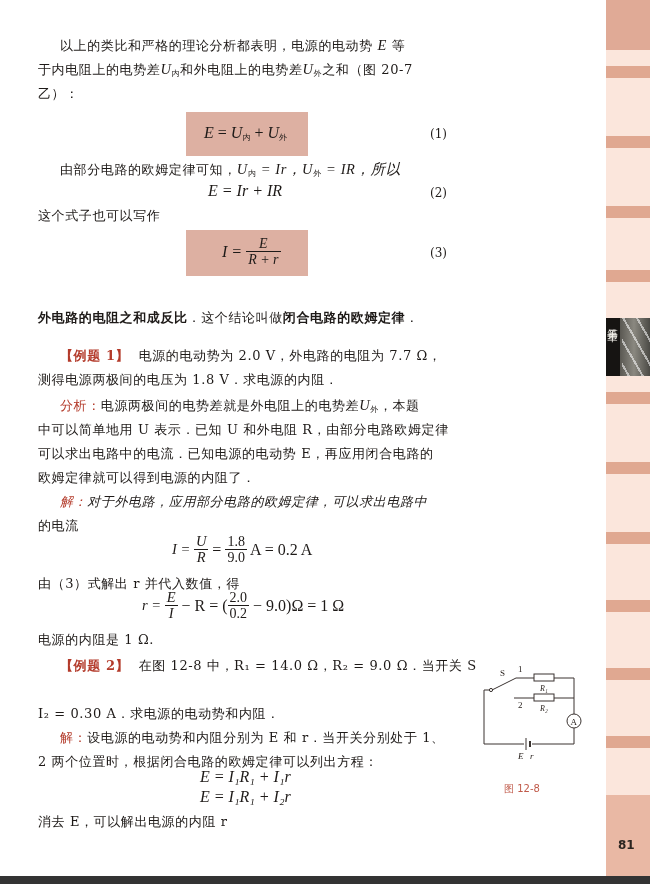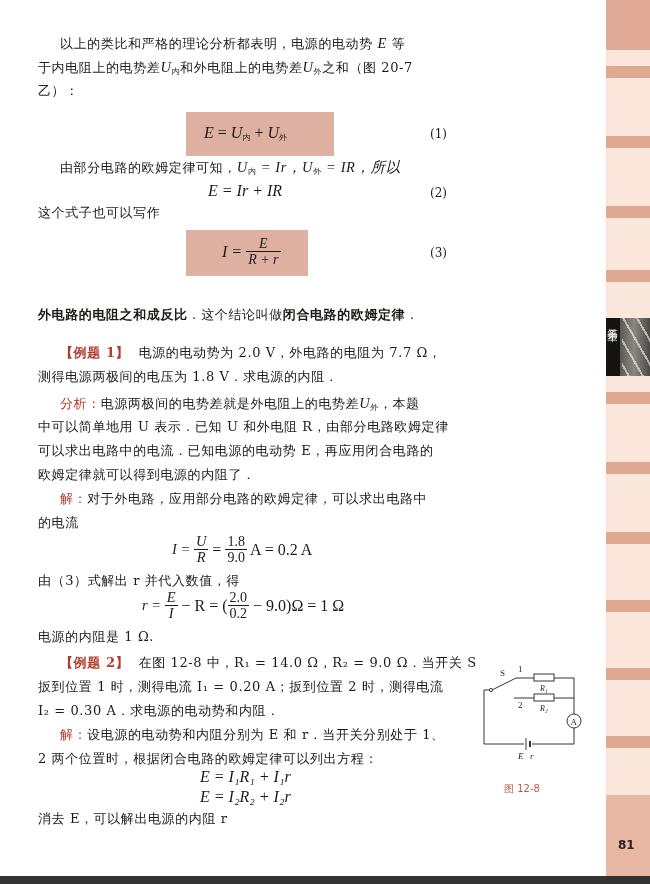--- a/index.html
+++ b/index.html
@@ -34,21 +34,21 @@
     background:
       repeating-linear-gradient(60deg, transparent 0 5px, rgba(255,255,255,.55) 5px 7px, transparent 7px 12px);
   }
   .page-number {
     position:absolute; left:618px; top:838px; font-size:12px; font-weight:bold;
     font-family:"DejaVu Sans", sans-serif; color:#2b2420;
   }
   .bottom-rule { position:absolute; left:0; top:876px; width:650px; height:8px; background:#333; }
 
   
-  .p { position:absolute; font-size:13px; line-height:18px; white-space:nowrap; letter-spacing:0.6px; }
+  .p { position:absolute; font-size:13px; line-height:23px; white-space:nowrap; letter-spacing:0.6px; }
   .bold { font-weight:bold; }
   .red { color:#b33a2a; }
   .i { font-style:italic; font-family:"Liberation Serif", serif; font-size:14.5px; }
   sub { font-size:8px; vertical-align:-2px; }
 
   .formula-box {
     position:absolute; background:#ddb0a2; font-family:"Liberation Serif", serif; font-size:16px;
   }
   .eqn { position:absolute; font-family:"Liberation Serif", serif; font-size:16px; white-space:nowrap; }
   .eqno { position:absolute; font-size:12px; white-space:nowrap; }
@@ -89,21 +89,21 @@
   <div class="p" style="left:60px; top:34px;">
     <span>以上的类比和严格的理论分析都表明，电源的电动势</span>
     <span class="i">E</span>
     <span>等</span>
   </div>
   <div class="p" style="left:38px; top:58px;">
     <span>于内电阻上的电势差</span><span class="i">U</span><sub>内</sub><span>和外电阻上的电势差</span><span class="i">U</span><sub>外</sub><span>之和（图 20-7</span>
   </div>
   <div class="p" style="left:38px; top:82px;">乙）：</div>
 
-  <div class="formula-box" style="left:186px; top:112px; width:122px; height:44px;padding-left:26px;">
+  <div class="formula-box" style="left:186px; top:112px; width:122px; height:44px;">
     <div style="position:absolute; left:18px; top:12px; font-style:italic;">
       <span>E</span><span style="font-style:normal"> = </span><span>U</span><sub style="font-style:normal">内</sub><span style="font-style:normal"> + </span><span>U</span><sub style="font-style:normal">外</sub>
     </div>
   </div>
   <div class="eqno" style="left:430px; top:127px;">(1)</div>
 
   <div class="p" style="left:60px; top:158px;">
     <span>由部分电路的欧姆定律可知，</span><span class="i">U</span><sub>内</sub><span class="i"> = Ir，</span><span class="i">U</span><sub>外</sub><span class="i"> = IR，所以</span>
   </div>
 
@@ -125,48 +125,47 @@
   <div class="p" style="left:60px; top:344px;">
     <span class="red bold">【例题 1】</span>&nbsp;&nbsp;<span>电源的电动势为 2.0 V，外电路的电阻为 7.7 Ω，</span>
   </div>
   <div class="p" style="left:38px; top:368px;">测得电源两极间的电压为 1.8 V．求电源的内阻．</div>
   <div class="p" style="left:38px; top:418px;">中可以简单地用 U 表示．已知 U 和外电阻 R，由部分电路欧姆定律</div>
   <div class="p" style="left:60px; top:394px;">
     <span class="red">分析：</span><span>电源两极间的电势差就是外电阻上的电势差</span><span class="i">U</span><sub>外</sub><span>，本题</span>
   </div>
   <div class="p" style="left:38px; top:442px;">可以求出电路中的电流．已知电源的电动势 E，再应用闭合电路的</div>
   <div class="p" style="left:38px; top:466px;">欧姆定律就可以得到电源的内阻了．</div>
-  <div class="p" style="left:60px; top:490px;">
+  <div class="p" style="left:60px; top:490px;font-style:italic;">
     <span class="red">解：</span><span>对于外电路，应用部分电路的欧姆定律，可以求出电路中</span>
   </div>
   <div class="p" style="left:38px; top:514px;">的电流</div>
 
   <div class="eqn" style="left:172px; top:534px;">
     <span class="i" style="vertical-align:middle">I = </span><span class="frac"><span class="num i">U</span><span class="den i">R</span></span><span style="vertical-align:middle"> = </span><span class="frac"><span class="num">1.8</span><span class="den">9.0</span></span><span style="vertical-align:middle"> A = 0.2 A</span>
   </div>
 
   <div class="p" style="left:38px; top:572px;">由（3）式解出 r 并代入数值，得</div>
 
   <div class="eqn" style="left:142px; top:590px;">
     <span class="i" style="vertical-align:middle">r = </span><span class="frac"><span class="num i">E</span><span class="den i">I</span></span><span style="vertical-align:middle"> − R = (</span><span class="frac"><span class="num">2.0</span><span class="den">0.2</span></span><span style="vertical-align:middle"> − 9.0)Ω = 1 Ω</span>
   </div>
 
   <div class="p" style="left:38px; top:628px;">电源的内阻是 1 Ω.</div>
 
   <div class="p" style="left:60px; top:654px;">
     <span class="red bold">【例题 2】</span>&nbsp;&nbsp;<span>在图 12-8 中，R₁ = 14.0 Ω，R₂ = 9.0 Ω．当开关 S</span>
   </div>
-  <div class="p" style="left:38px; top:678px;">扳到位置 1 时，测得电流 I₁ = 0.20 A；扳到位置 2 时，测得电流</div>
   <div class="p" style="left:38px; top:702px;">I₂ = 0.30 A．求电源的电动势和内阻．</div>
   <div class="p" style="left:60px; top:726px;">
     <span class="red">解：</span><span>设电源的电动势和内阻分别为 E 和 r．当开关分别处于 1、</span>
   </div>
   <div class="p" style="left:38px; top:750px;">2 两个位置时，根据闭合电路的欧姆定律可以列出方程：</div>
   <div class="eqn" style="left:200px; top:768px; font-style:italic;">E = I₁R₁ + I₁r</div>
-  <div class="eqn" style="left:200px; top:788px; font-style:italic;">E = I₂R₂ + I₂r</div>
+  <div class="eqn" style="left:200px; top:788px; font-style:italic;">E = I₁R₁ + I₂r</div>
   <div class="p" style="left:38px; top:810px;">消去 E，可以解出电源的内阻 r</div>
 
   <svg class="fig" viewBox="0 0 120 110">
     <g stroke="#3a3330" stroke-width="1" fill="none">
 
       <polyline points="14,30 14,84 54,84"></polyline>
       <polyline points="14,30 20,30"></polyline>
 
       <line x1="22" y1="30" x2="46" y2="18"></line>
       <circle cx="21" cy="30" r="1.6" fill="#fff"></circle>

